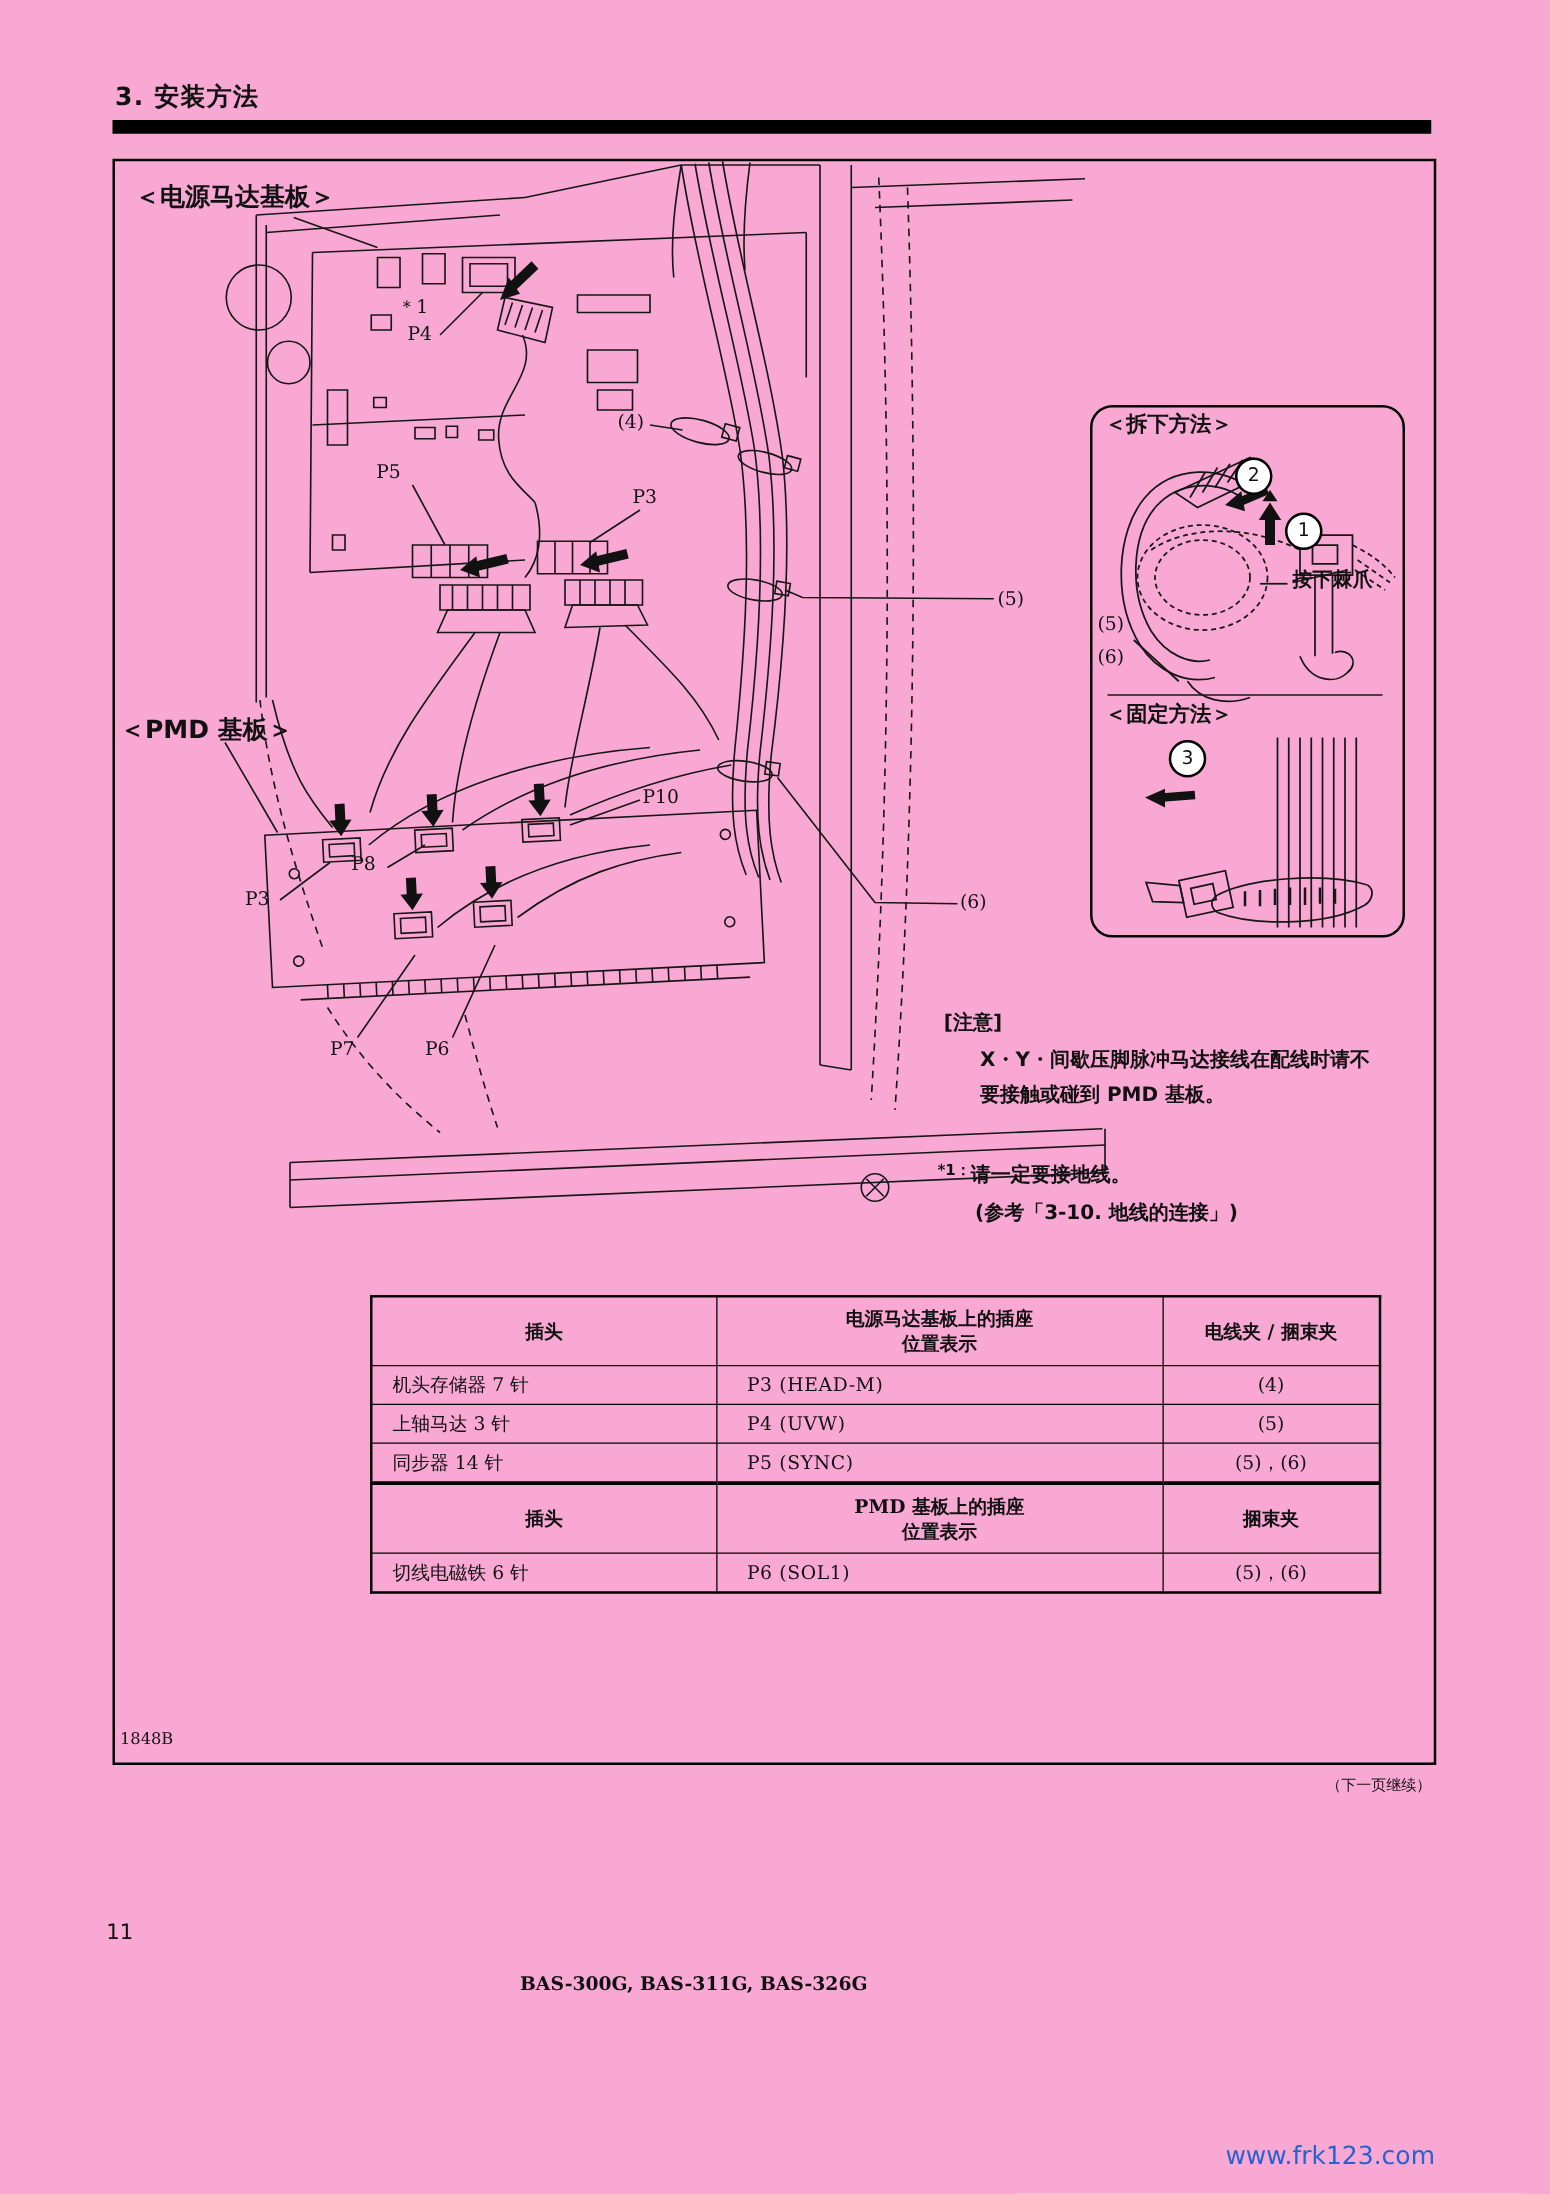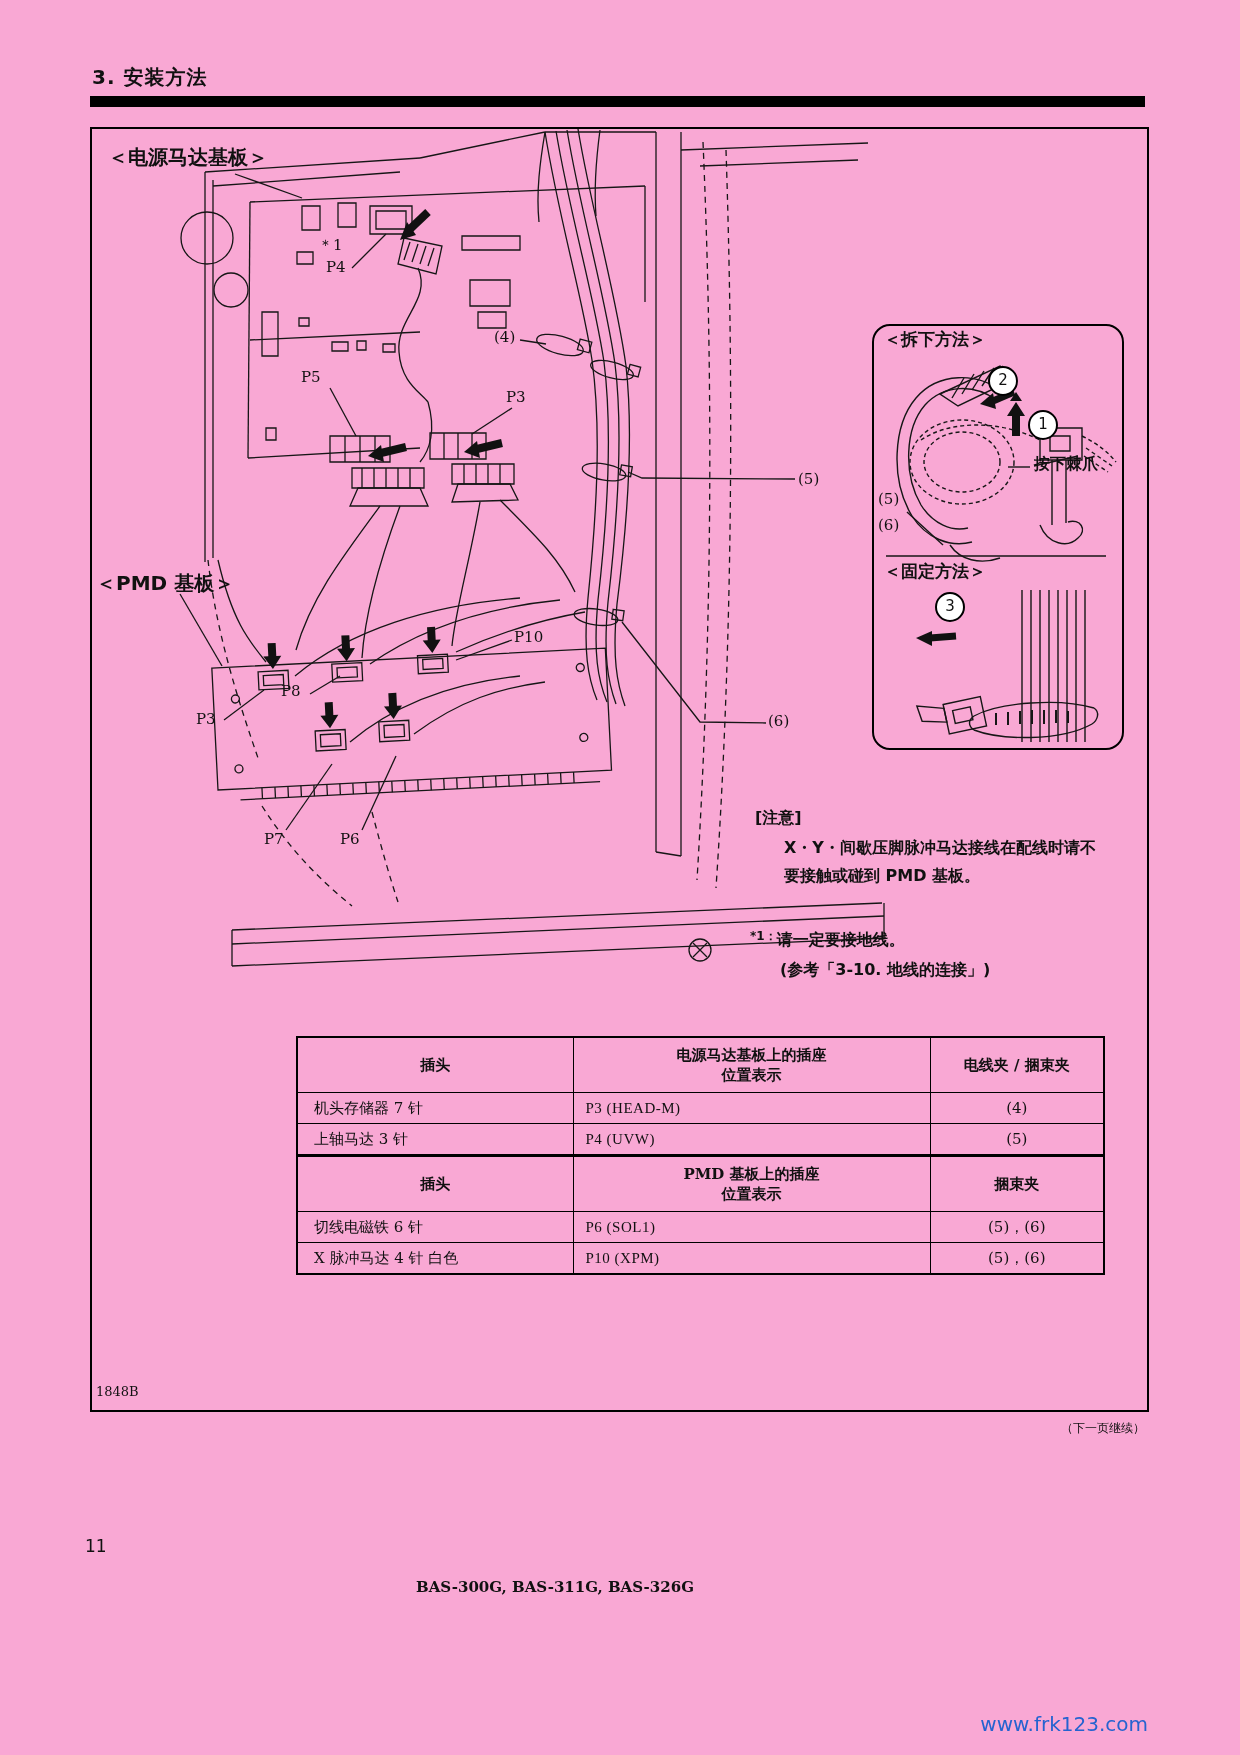--- a/index.html
+++ b/index.html
@@ -22,21 +22,21 @@
     text-align:center;line-height:24px;font-size:15px;background:#fff;
   }
   .caution{font-size:16px;font-weight:bold;white-space:nowrap;}
   .foot{font-size:16px;font-weight:bold;white-space:nowrap;}
   .foot .mk{font-size:12px;vertical-align:5px;}
   .ctable{border-collapse:collapse;table-layout:fixed;width:807px;
     font-family:"DejaVu Serif","Liberation Serif",serif;font-size:15px;}
   .ctable td{border:1px solid #000;padding:0 0;vertical-align:middle;overflow:hidden;}
   .ctable{border:2px solid #000;}
   .ctable td.c1{padding-left:16px;}
-  .ctable td.c2{padding-left:12px;letter-spacing:0.5px;font-family:Liberation Serif, serif;}
+  .ctable td.c2{padding-left:24px;letter-spacing:0.5px;}
   .ctable td.c3{text-align:center;}
   .ctable tr.hd td{text-align:center;height:54px;font-weight:600;}
   .ctable tr.dr td{height:30px;}
   .ctable tr.sec2 td{border-top:3px solid #000;}
   .hd .two{line-height:20px;}
   .figcode{font-size:13px;font-family:"DejaVu Serif","Liberation Serif",serif;}
   .contnote{font-size:12px;white-space:nowrap;}
   .pagenum{font-size:17px;}
   .models{font-size:15px;font-weight:600;font-family:"DejaVu Serif","Liberation Serif",serif;text-align:center;margin-top:40px;}
   .watermark{font-size:20px;color:#2563d0;text-align:right;}
@@ -316,38 +316,38 @@
     <tr class="dr">
       <td class="c1">机头存储器 7 针</td>
       <td class="c2">P3 (HEAD-M)</td>
       <td class="c3">(4)</td>
     </tr>
     <tr class="dr">
       <td class="c1">上轴马达 3 针</td>
       <td class="c2">P4 (UVW)</td>
       <td class="c3">(5)</td>
     </tr>
+    <tr class="dr">
+      <td class="c1">同步器 14 针</td>
+      <td class="c2">P5 (SYNC)</td>
+      <td class="c3">(5)，(6)</td>
+    </tr>
     <tr class="hd sec2">
       <td>插头</td>
       <td>
         <div class="two">PMD 基板上的插座</div>
         <div class="two">位置表示</div>
       </td>
       <td>捆束夹</td>
     </tr>
     <tr class="dr">
       <td class="c1">切线电磁铁 6 针</td>
       <td class="c2">P6 (SOL1)</td>
       <td class="c3">(5)，(6)</td>
     </tr>
-    <tr class="dr">
-      <td class="c1">X 脉冲马达 4 针 白色</td>
-      <td class="c2">P10 (XPM)</td>
-      <td class="c3">(5)，(6)</td>
-    </tr>
   </tbody>
     </table>
 
   <div class="abs figcode" style="left:96px;top:1384px;">1848B</div>
   <div class="abs contnote" style="right:95px;top:1420px;">（下一页继续）</div>
 
   <div class="abs pagenum" style="left:85px;top:1536px;">11</div>
   <div class="abs models" style="left:340px;top:1538px;width:430px;">BAS-300G, BAS-311G, BAS-326G</div>
   <div class="abs watermark" style="right:92px;top:1712px;width:300px;">www.frk123.com</div>
 

